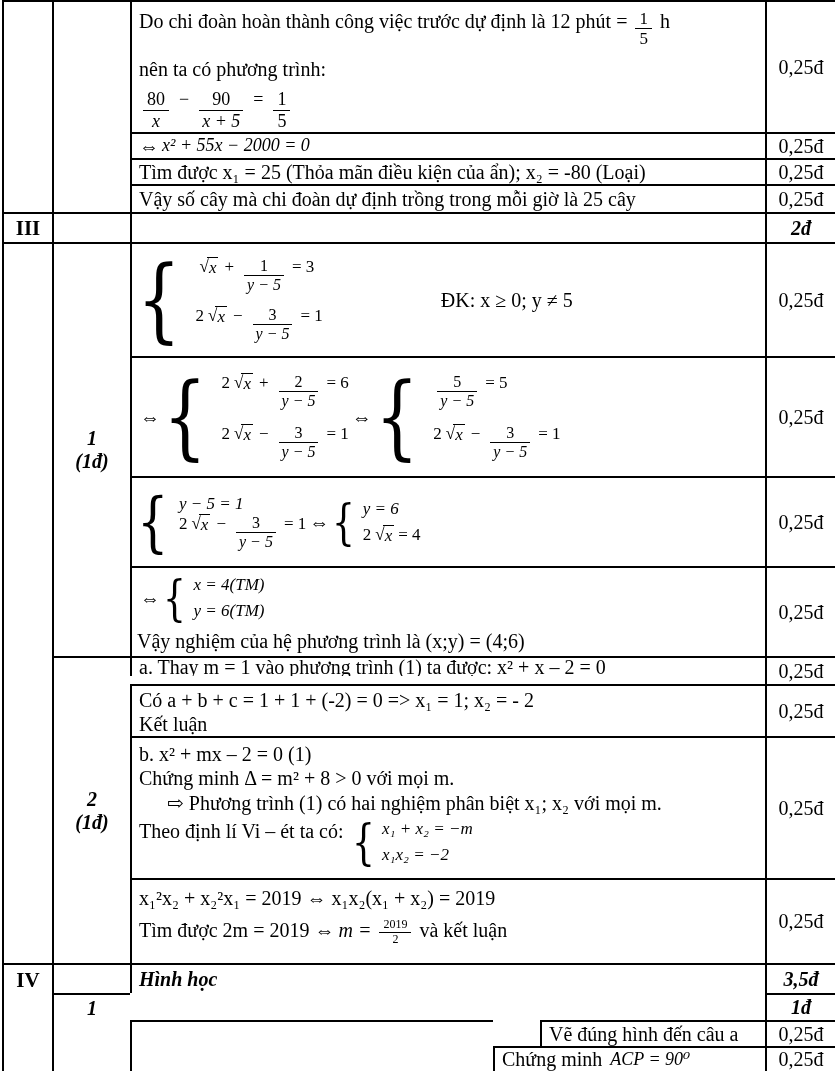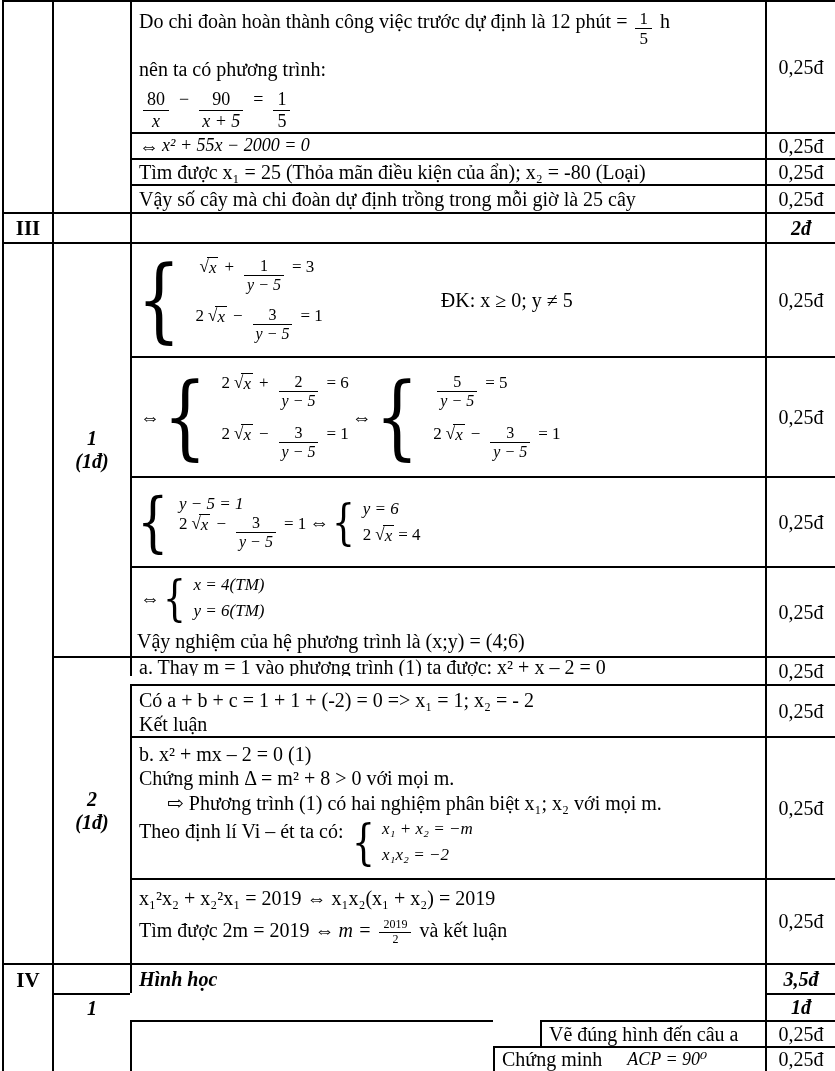--- a/index.html
+++ b/index.html
@@ -387,20 +387,20 @@
   <div class="cell bl bt txt" style="left:493px;top:1020px;width:272px;height:26px;margin-left:47px;">
     <div class="cline">Vẽ đúng hình đến câu a</div>
   </div>
   <div class="cell bl bt pts" style="left:765px;top:1020px;width:70px;height:26px;">
       <span>0,25đ</span>
     </div>
 
   <div class="cell bl bt txt" style="left:493px;top:1046px;width:272px;height:25px;">
     <div class="cline">
       <span>Chứng minh</span>
-      <span class="it" style="margin-left:25px;font-size:18px;">ACP = 90⁰</span>
+      <span class="it" style="margin-left:8px;font-size:18px;">ACP = 90⁰</span>
     </div>
   </div>
   <div class="cell bl bt pts" style="left:765px;top:1046px;width:70px;height:25px;">
       <span>0,25đ</span>
     </div>
 
 </div>
 
 </body></html>

